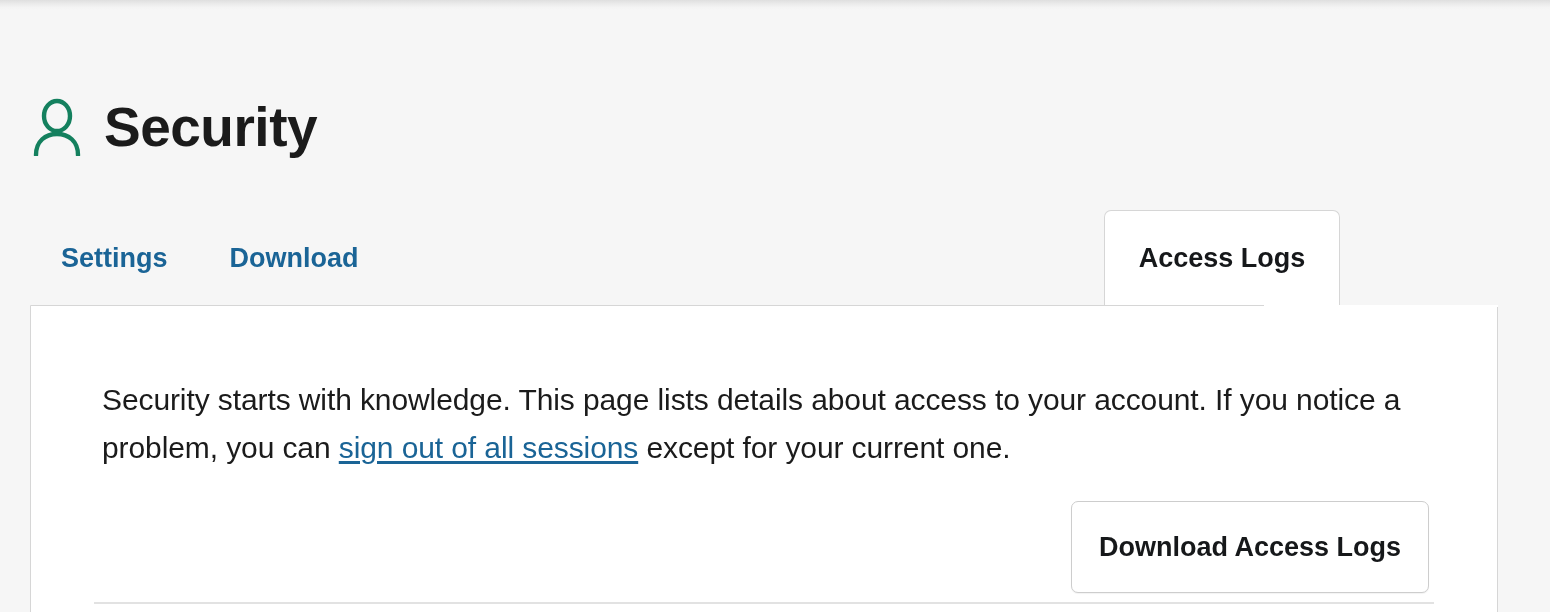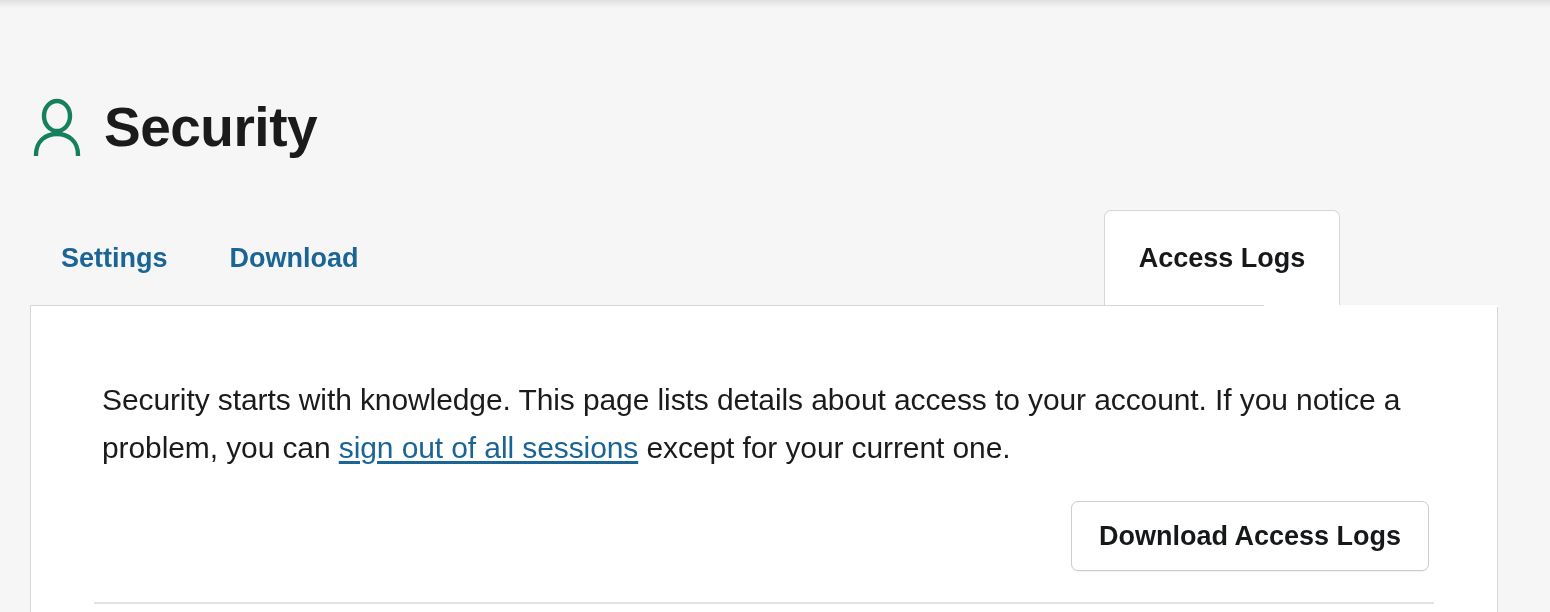--- a/index.html
+++ b/index.html
@@ -150,21 +150,21 @@
     left: 63px;
     right: 68px;
     display: flex;
     justify-content: flex-end;
   }
   .download-btn {
     box-sizing: border-box;
     background: #ffffff;
     border: 1px solid #cdcdcd;
     border-radius: 7px;
-    padding: 18px 27px;
+    padding: 29px 27px;
     font-family: "Liberation Sans", sans-serif;
     font-size: 27px;
     line-height: 32px;
     font-weight: bold;
     color: #16181a;
     white-space: nowrap;
     cursor: pointer;
     box-shadow: 0 1px 1px rgba(0,0,0,0.05);
   }
 

